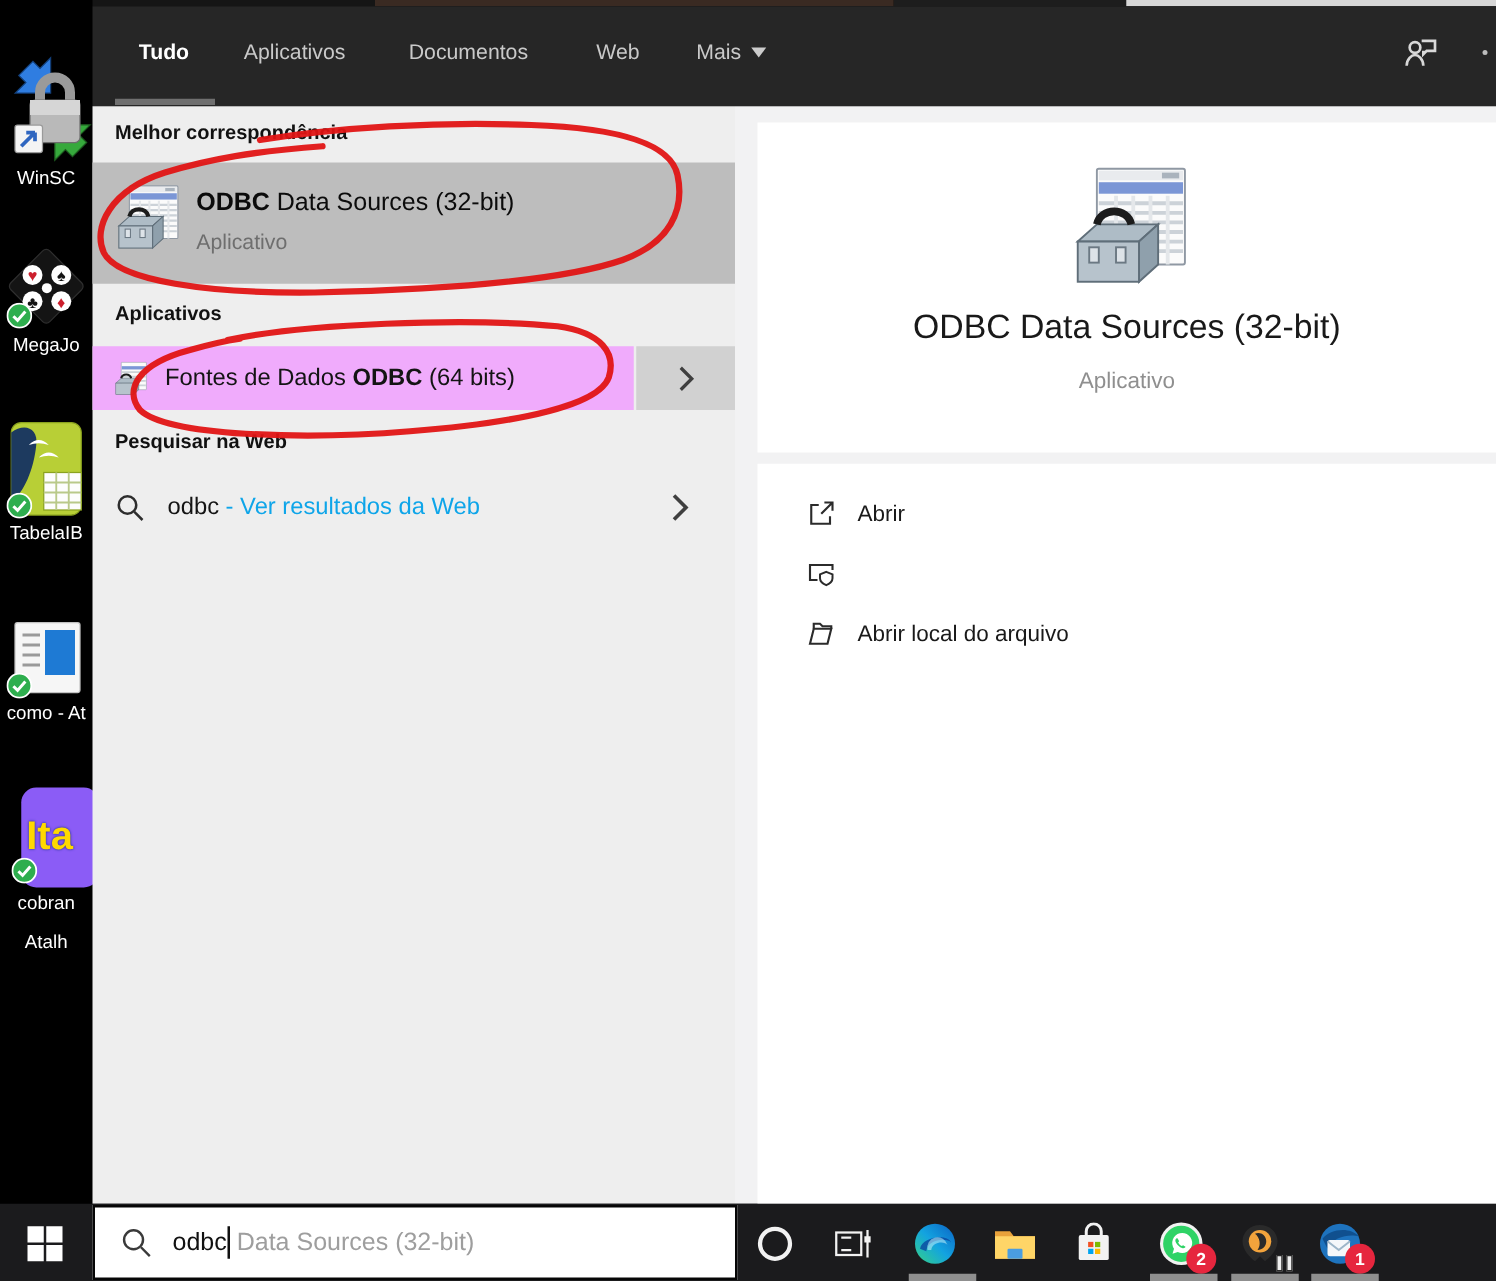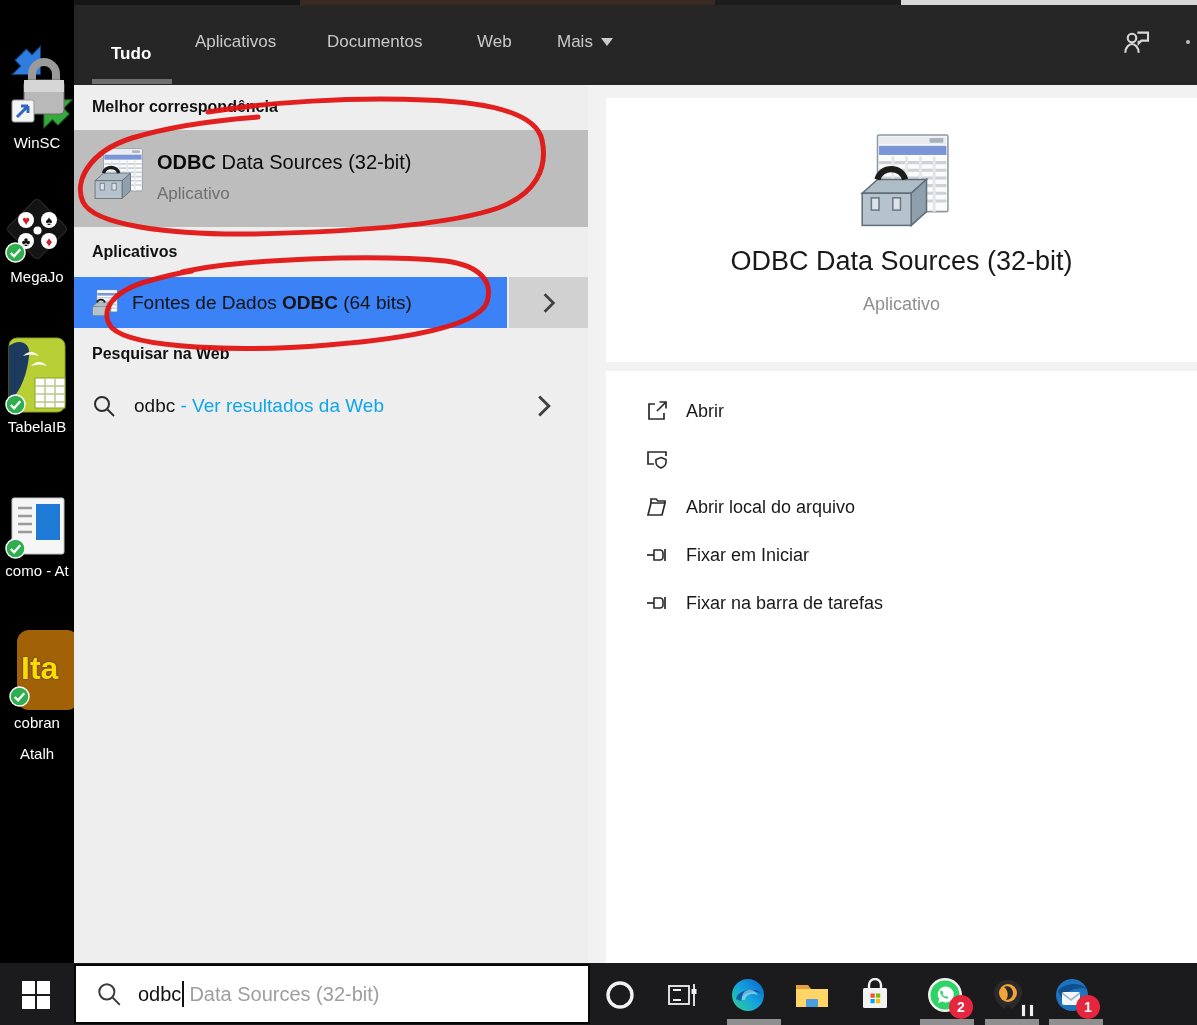--- a/index.html
+++ b/index.html
@@ -6,33 +6,33 @@
   *{box-sizing:border-box;font-family:"Liberation Sans",sans-serif;}
   .stage{position:relative;width:1197px;height:1025px;overflow:hidden;background:#000;}
   .abs{position:absolute;}
 
   
   .sliver{top:0;height:5px;}
 
   
   .topbar{left:74px;top:5px;width:1123px;height:80px;background:#262626;}
   .tab{position:absolute;top:32px;font-size:17px;color:#c9c9c9;cursor:default;white-space:nowrap;}
-  .tab.active{color:#fff;font-weight:bold;margin-top:12px;}
+  .tab.active{color:#fff;font-weight:bold;}
   .tab-underline{position:absolute;left:92px;top:79px;width:80px;height:5px;background:#6f6f6f;}
   .mais-caret{display:inline-block;width:0;height:0;border-left:6px solid transparent;border-right:6px solid transparent;border-top:8px solid #ccc;margin-left:8px;position:relative;top:-1px;}
 
   .left-panel{left:74px;top:85px;width:514px;height:878px;background:#eeeeee;}
   .right-region{left:588px;top:85px;width:609px;height:878px;background:#f2f2f3;}
   .section-h{position:absolute;font-size:16px;font-weight:bold;color:#111;}
 
   .bm-row{left:74px;top:130px;width:514px;height:97px;background:#bdbdbd;}
   .bm-title{position:absolute;left:157px;top:151px;font-size:20px;color:#0b0b0b;white-space:nowrap;}
   .bm-sub{position:absolute;left:157px;top:184px;font-size:17px;color:#6e6e6e;}
 
-  .app-row{left:74px;top:277px;width:433px;height:51px;background:#3b82f6;display:flex;align-items:center;padding-left:16px;}
+  .app-row{left:74px;top:277px;width:433px;height:51px;background:#f0abfc;display:flex;align-items:center;padding-left:16px;}
   .app-row-text{font-size:19px;color:#141414;margin-left:14px;white-space:nowrap;}
   .app-chev{left:509px;top:277px;width:79px;height:51px;background:#d1d1d1;display:flex;align-items:center;justify-content:center;}
 
   .web-row{left:74px;top:380px;width:514px;height:52px;display:flex;align-items:center;padding-left:18px;}
   .web-text{font-size:19px;color:#141414;margin-left:18px;white-space:nowrap;}
   .web-muted{color:#0ea5e9;}
   .web-chev{left:536px;top:394px;}
 
   .card{background:#fff;}
   .card1{left:606px;top:98px;width:591px;height:264px;}
@@ -129,21 +129,21 @@
     </svg>
     <svg class="check-badge" style="left:8px;top:44px;" viewBox="0 0 22 22">
       <circle cx="11" cy="11" r="10" fill="#2eae4e" stroke="#fff" stroke-width="1.5"></circle>
       <path d="M6 11.5 L9.5 15 L16 7.5" stroke="#fff" stroke-width="2.5" fill="none"></path>
     </svg>
     <div class="d-label">como - At</div>
   </div>
 
   <div class="d-icon" style="top:630px;">
     <div style="position:relative;width:64px;height:80px;">
-      <div style="position:absolute;left:12px;top:0;width:62px;height:80px;border-radius:12px;background:#a16207;">
+      <div style="position:absolute;left:12px;top:0;width:62px;height:80px;border-radius:12px;background:#8b5cf6;">
         <span style="position:absolute;left:4px;top:20px;font-size:32px;font-weight:bold;color:#ffd900;text-shadow:0 0 2px #062a73;">Ita</span>
       </div>
       <svg class="check-badge" style="left:4px;top:56px;" viewBox="0 0 22 22">
         <circle cx="11" cy="11" r="10" fill="#2eae4e" stroke="#fff" stroke-width="1.5"></circle>
         <path d="M6 11.5 L9.5 15 L16 7.5" stroke="#fff" stroke-width="2.5" fill="none"></path>
       </svg>
     </div>
     <div class="d-label">cobran</div>
     <div class="d-label" style="margin-top:14px;">Atalh</div>
   </div>
@@ -252,36 +252,20 @@
         <path d="M16 10.5 l5 2 v3 c0 2.6-2.3 4.4-5 5.6 c-2.7-1.2-5-3-5-5.6 v-3 Z" fill="none" stroke="#2b2b2b" stroke-width="1.6"></path>
       </svg>
     </div>
     <div class="action-row" style="top:112px;">
       <svg width="24" height="24" viewBox="0 0 24 24">
         <path d="M3 20 L6 8 H20 L17 20 Z" fill="none" stroke="#2b2b2b" stroke-width="1.7"></path>
         <path d="M6 8 V4 H11 L13 6 H20 V8" fill="none" stroke="#2b2b2b" stroke-width="1.7"></path>
       </svg>
       <span class="action-label">Abrir local do arquivo</span>
     </div>
-    <div class="action-row" style="top:160px;">
-      <svg width="24" height="24" viewBox="0 0 24 24">
-        <path d="M2 12 H9" stroke="#2b2b2b" stroke-width="1.7"></path>
-        <path d="M9 7 H15 C16.6 7 18 8.4 18 10 V14 C18 15.6 16.6 17 15 17 H9 Z" fill="none" stroke="#2b2b2b" stroke-width="1.6"></path>
-        <path d="M20 6 V18" stroke="#2b2b2b" stroke-width="1.7"></path>
-      </svg>
-      <span class="action-label">Fixar em Iniciar</span>
-    </div>
-    <div class="action-row" style="top:208px;">
-      <svg width="24" height="24" viewBox="0 0 24 24">
-        <path d="M2 12 H9" stroke="#2b2b2b" stroke-width="1.7"></path>
-        <path d="M9 7 H15 C16.6 7 18 8.4 18 10 V14 C18 15.6 16.6 17 15 17 H9 Z" fill="none" stroke="#2b2b2b" stroke-width="1.6"></path>
-        <path d="M20 6 V18" stroke="#2b2b2b" stroke-width="1.7"></path>
-      </svg>
-      <span class="action-label">Fixar na barra de tarefas</span>
-    </div>
   </div>
 
   <div class="abs taskbar"></div>
 
   <svg class="abs" style="left:21px;top:980px;" width="30" height="30" viewBox="0 0 30 30">
     <rect x="1" y="1" width="13" height="13" fill="#fff"></rect>
     <rect x="16" y="1" width="13" height="13" fill="#fff"></rect>
     <rect x="1" y="16" width="13" height="13" fill="#fff"></rect>
     <rect x="16" y="16" width="13" height="13" fill="#fff"></rect>
   </svg>

